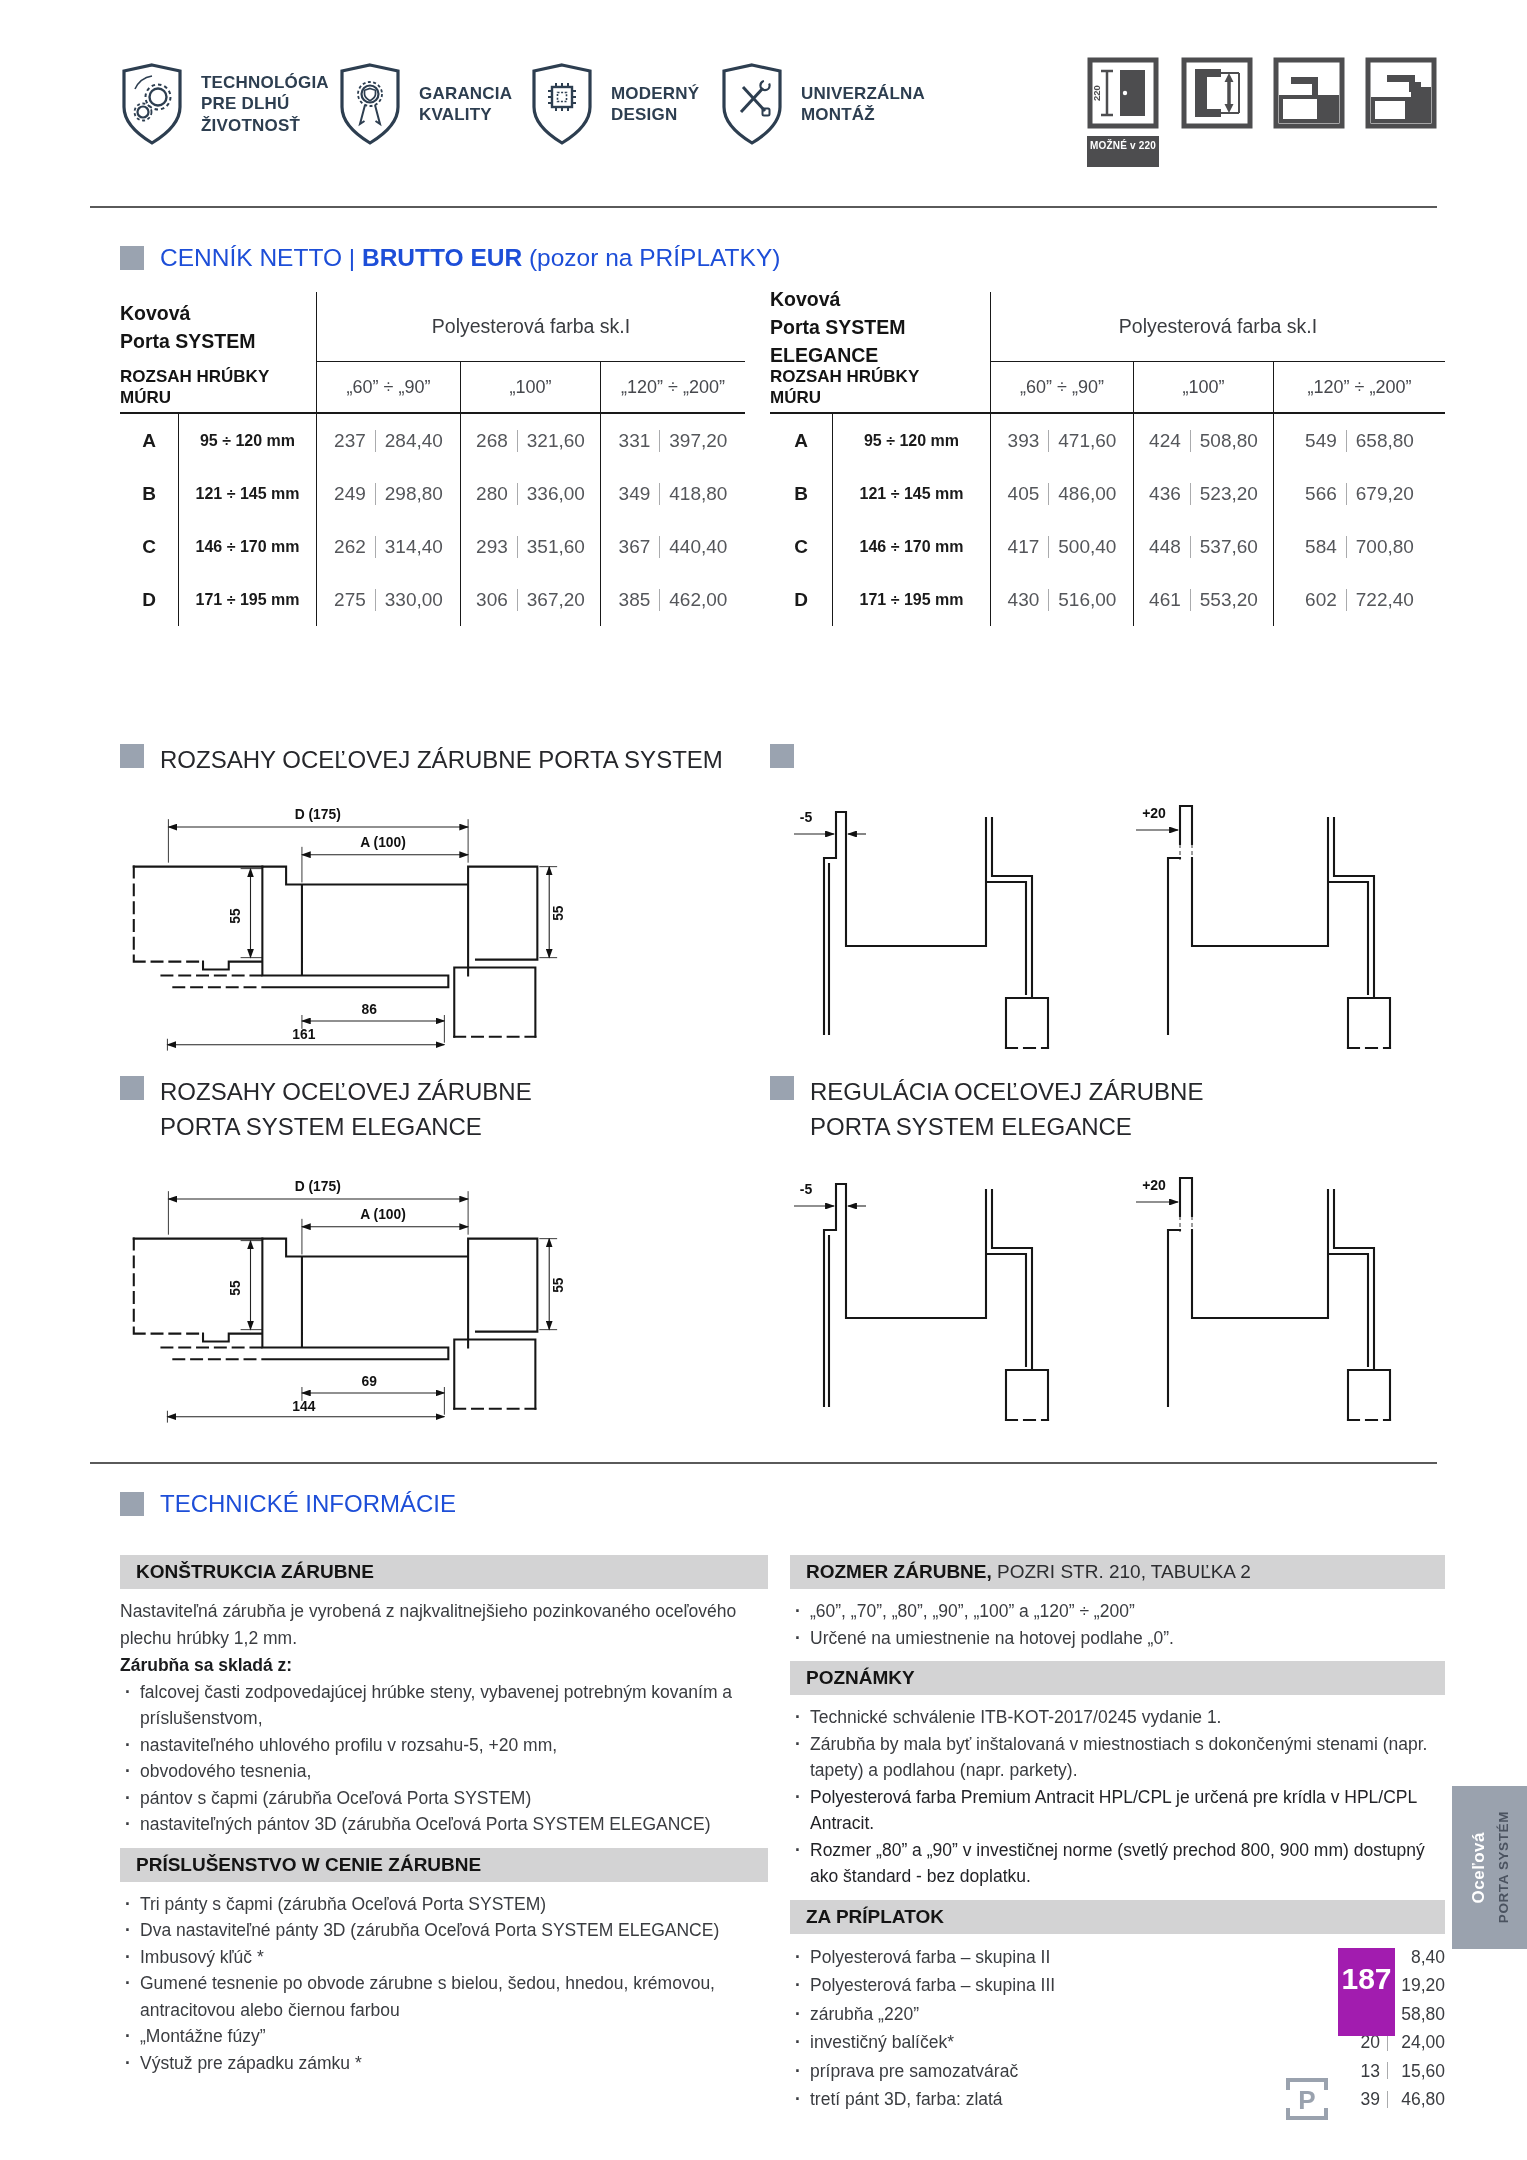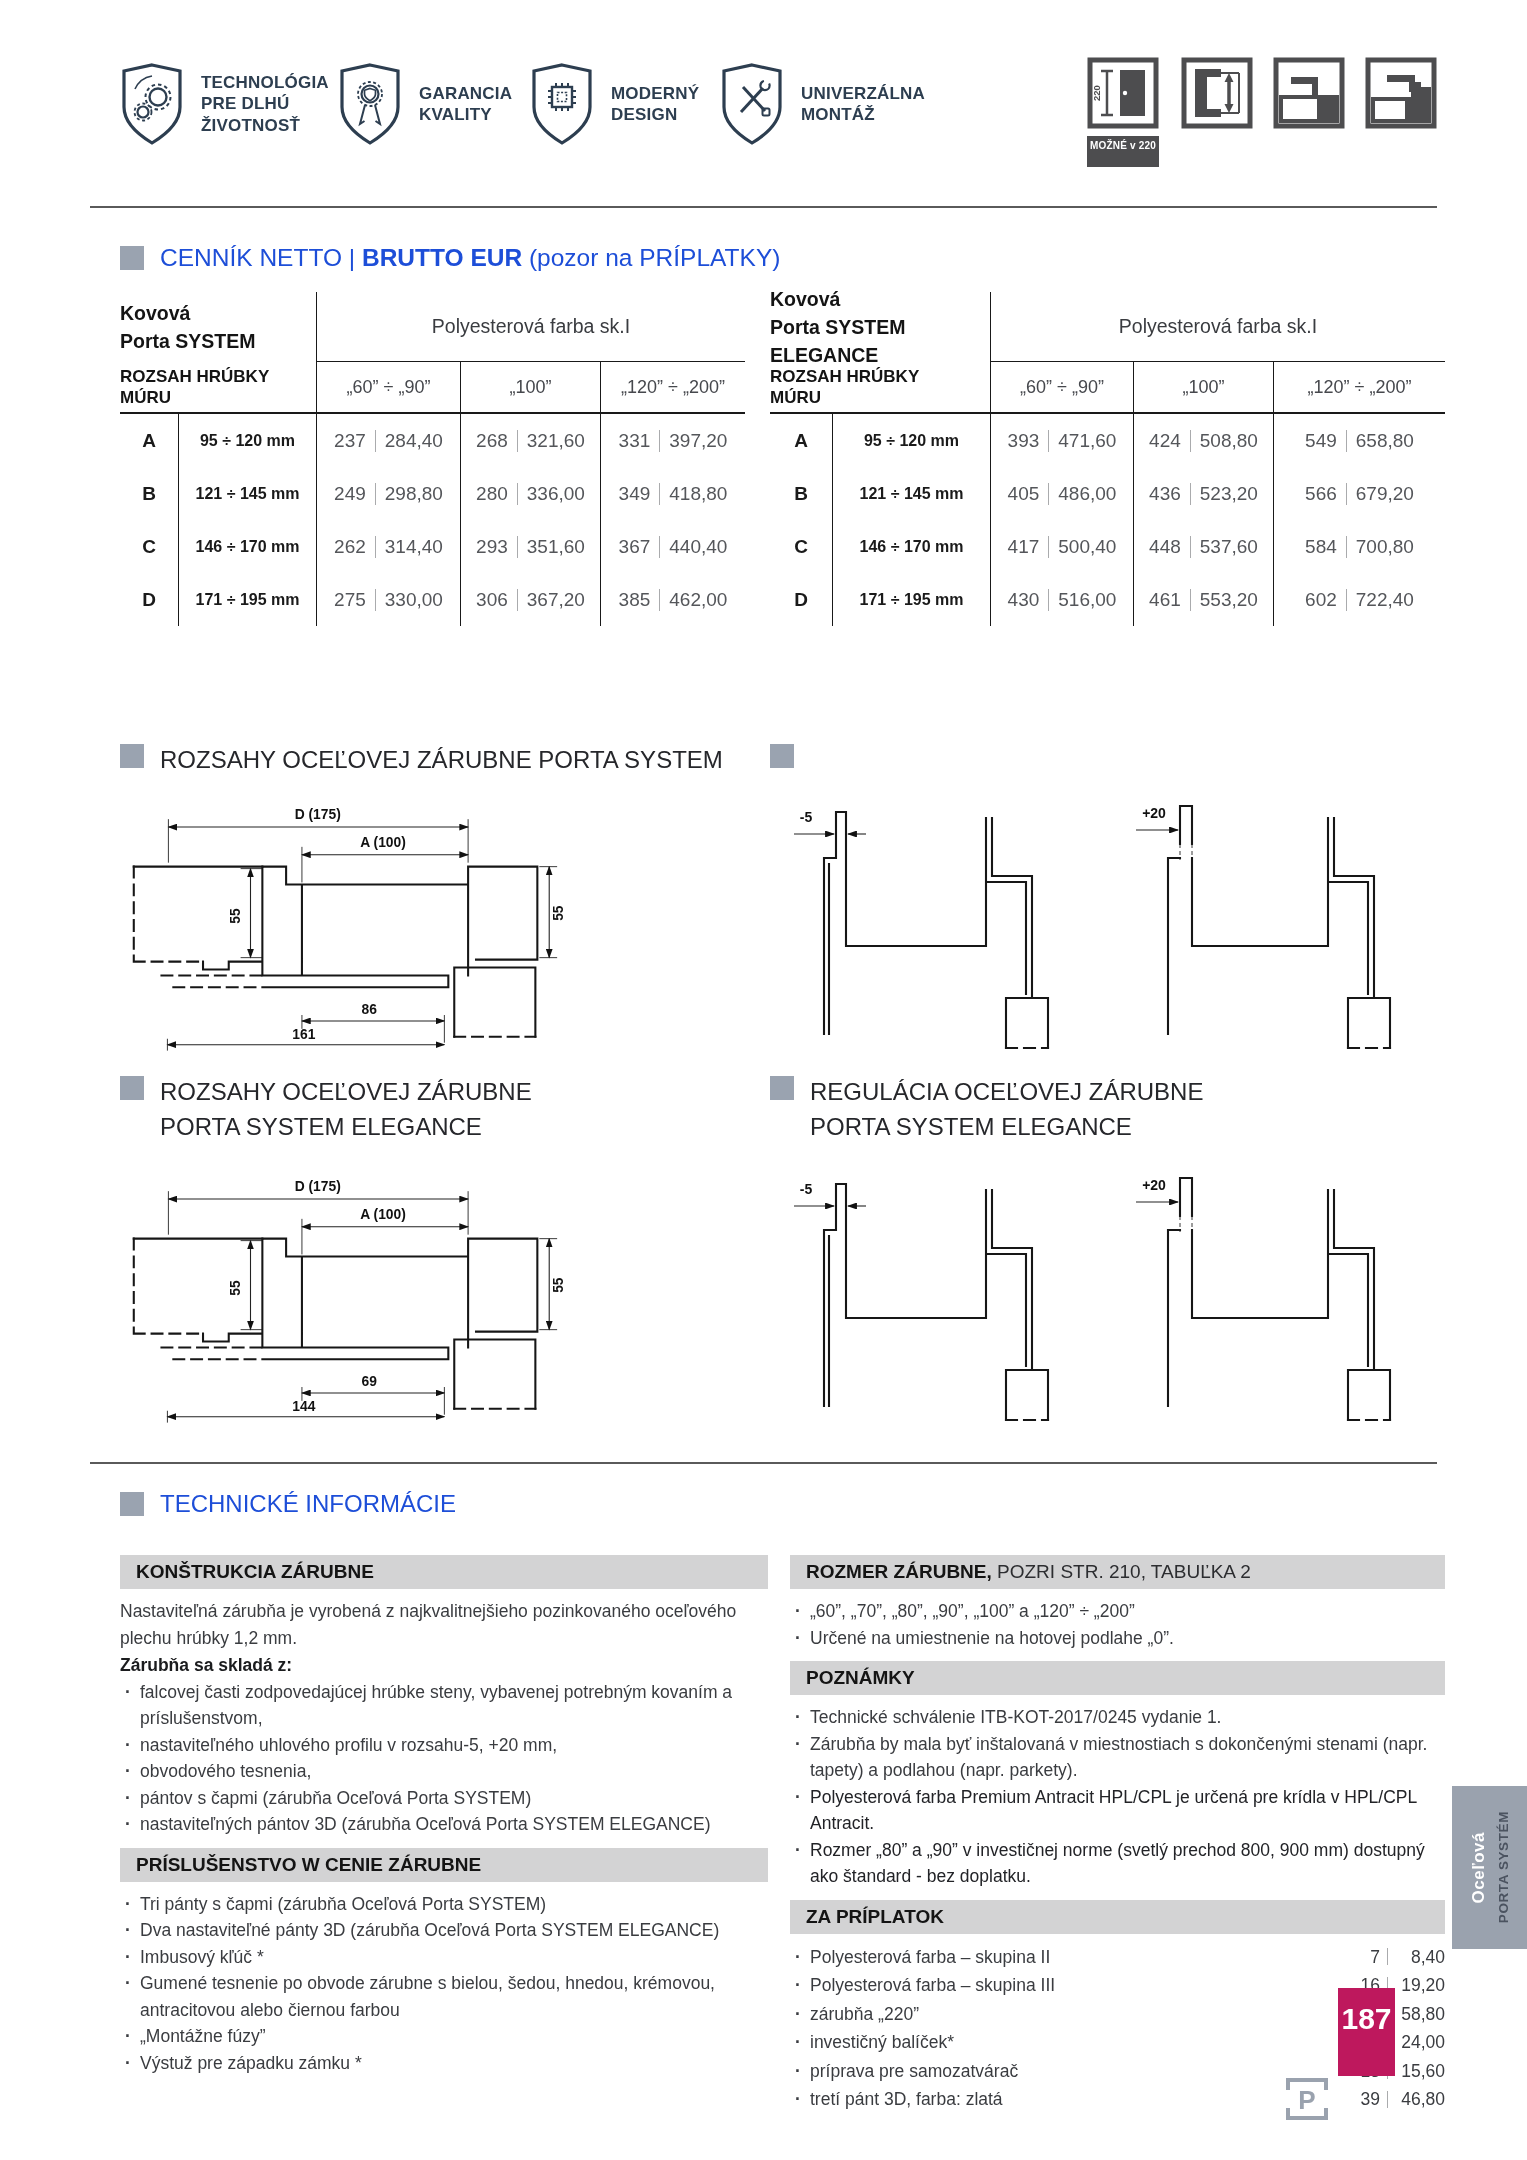--- a/index.html
+++ b/index.html
@@ -54,21 +54,21 @@
 .zp-row::before{content:"\00B7";position:absolute;left:5px;font-weight:bold;color:#3a3c40}
 .zp-label{flex:1}
 .zp-price{display:flex;align-items:center;color:#3a3c40}
 .zp-net{min-width:26px;text-align:right}
 .zp-bru{min-width:50px;text-align:right}
 
 .side-tab{position:absolute;left:1452px;top:1786px;width:75px;height:163px;background:#9aa2ae;display:flex;align-items:center;justify-content:center;gap:7px}
 .tabtxt{writing-mode:vertical-rl;transform:rotate(180deg);white-space:nowrap}
 .tab1{color:#fff;font-weight:bold;font-size:17px;letter-spacing:.5px}
 .tab2{color:#4b5360;font-weight:bold;font-size:13.5px;letter-spacing:.6px}
-.pagebox{position:absolute;left:1338px;top:1988px;width:57px;height:88px;background:#be185d;color:#fff;font-size:30px;font-weight:bold;text-align:center;padding-top:14px}
+.pagebox{position:absolute;left:1338px;top:1948px;width:57px;height:88px;background:#a21caf;color:#fff;font-size:30px;font-weight:bold;text-align:center;padding-top:14px}
 .plogo{position:absolute;left:1284px;top:2076px}
 </style>
 </head>
 <body>
 
 <svg width="0" height="0" style="position:absolute">
     <defs>
 <marker id="arr" viewBox="0 0 10 7" refX="9" refY="3.5" markerWidth="9" markerHeight="6.3" orient="auto-start-reverse">
         <path d="M0,0 L10,3.5 L0,7 Z" fill="#111"></path>
       </marker>

